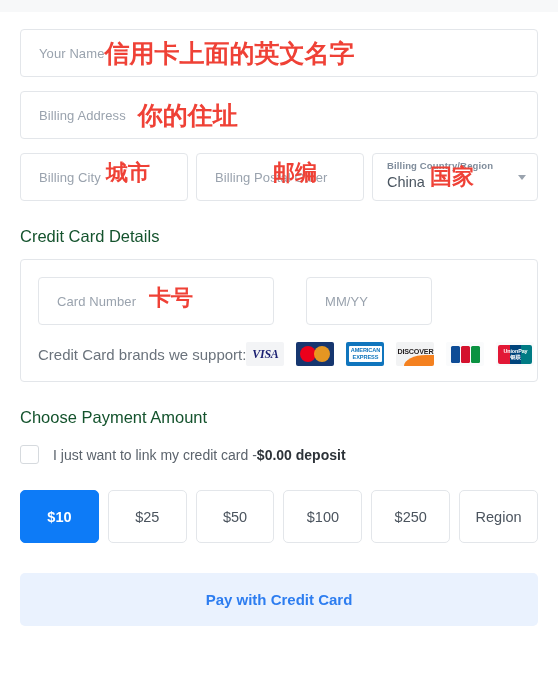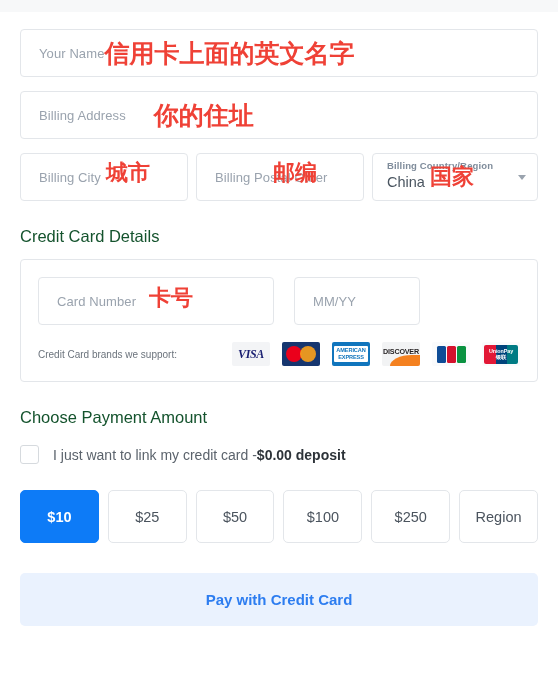--- a/index.html
+++ b/index.html
@@ -58,21 +58,21 @@
     font-weight: 700;
     line-height: 1;
     white-space: nowrap;
     pointer-events: none;
   }
   .cn-note.sm { font-size: 22px; }
 
   .row-name   { margin-top: 17px; }
   .row-addr   { margin-top: 14px; }
   .row-name .cn-note { margin-left: 0; }
-  .row-addr .cn-note { margin-left: 28px; }
+  .row-addr .cn-note { margin-left: 12px; }
 
   
   .triple {
     margin-top: 14px;
     display: flex;
     gap: 8px;
   }
   .triple .cell-city   { width: 168px; flex: none; }
   .triple .cell-postal { width: 168px; flex: none; }
   .triple .cell-country{ flex: 1 1 auto; }
@@ -131,33 +131,33 @@
   }
 
   
   .cc-panel {
     margin-top: 13px;
     border: 1px solid #e3e6ea;
     border-radius: 4px;
     background: #fff;
     padding: 17px 17px 15px 17px;
   }
-  .cc-row { display: flex; gap: 20px; }
+  .cc-row { display: flex; gap: 32px; }
   .cc-num { width: 236px; flex: none; position: relative; }
   .cc-exp { width: 126px; flex: none; }
   .cc-cvv { flex: 1 1 auto; }
   .cc-num .cn-note { position: absolute; left: 110px; top: 9px; }
 
   .brands-row {
     margin-top: 17px;
     display: flex;
     align-items: center;
   }
   .brands-label {
-    font-size: 10px;
+    font-size: 15px;
     color: #6b737c;
     white-space: nowrap;
   }
   .brands {
     margin-left: auto;
     display: flex;
     align-items: flex-end;
     gap: 12px;
   }
   .brand {

